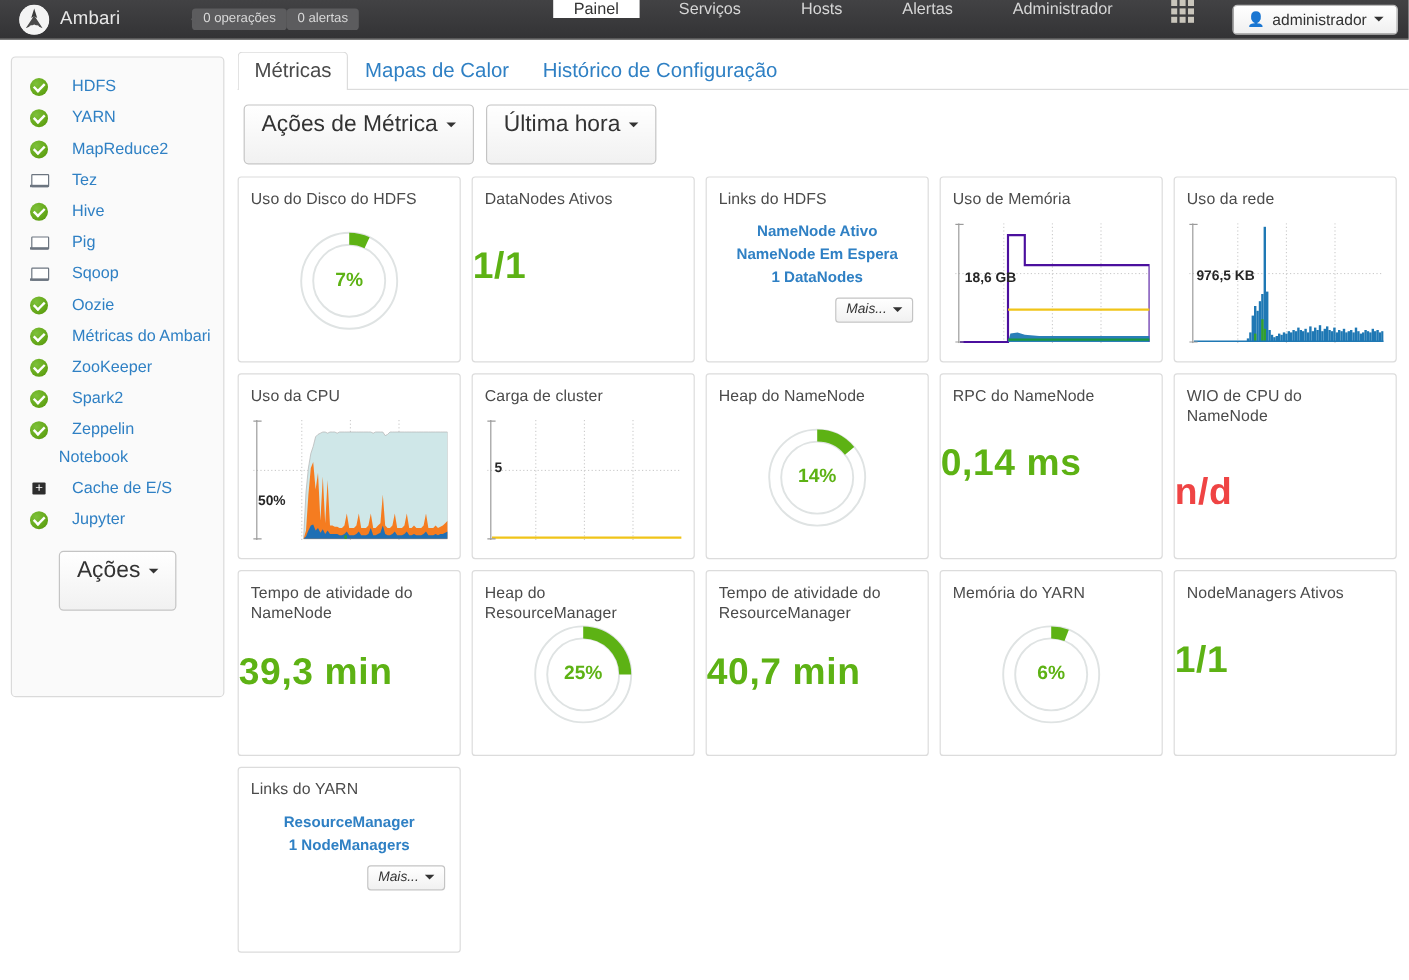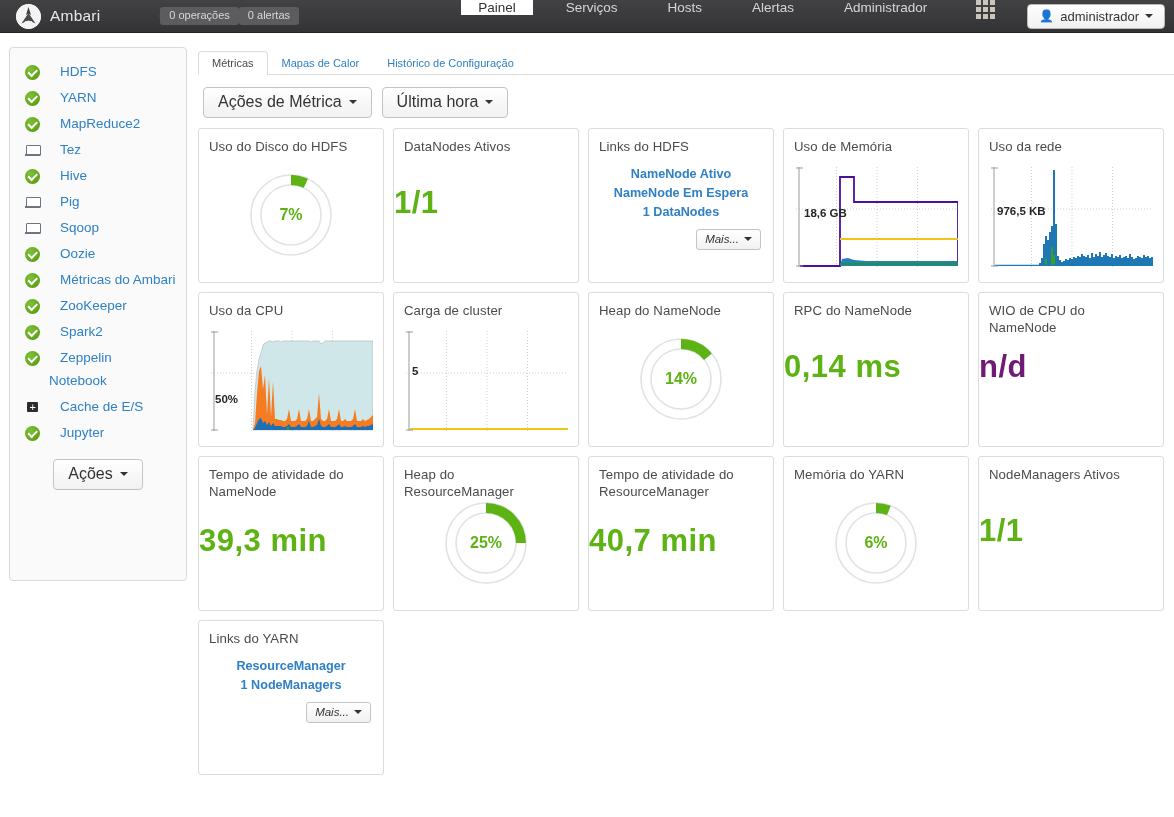--- a/index.html
+++ b/index.html
@@ -136,33 +136,33 @@
   .st.kit::after{
     content:"+"; position:absolute; left:4.4px; top:1.2px; color:#fff;
     font-size:11px; line-height:12px; font-family:"Liberation Sans",sans-serif;
   }
   .svc.sub { padding-left: 39px; padding-top:1px; }
   .actions-wrap { display:flex; justify-content:center; margin-top: 13px; }
   .btn {
     background: linear-gradient(to bottom,#ffffff 0%, #f1f1f1 100%);
     border:1px solid #c4c4c4;
     border-radius:4px;
-    font-size:16px;
+    font-size:19px;
     color:#333;
-    padding: 5px 14px 6px;
+    padding: 5px 14px 21px;
     display:inline-flex; align-items:center; gap:7px;
     white-space:nowrap;
   }
   .btn.sm { font-size:11.5px; padding:3px 8px 4px; border-radius:3px; gap:5px; }
 
   
   .main { flex:1; padding: 12px 0 0 11px; min-width:0; }
   .tabs { display:flex; align-items:flex-end; border-bottom:1px solid #dcdcdc; height:30px; }
   .tab {
-    font-size:11px; color:#2f80c4;
+    font-size:17px; color:#2f80c4;
     padding: 5px 13px 6px;
     border:1px solid transparent;
     border-bottom:none;
     margin-bottom:-1px;
     border-radius:4px 4px 0 0;
     white-space:nowrap;
   }
   .tab.active {
     color:#4a4a4a;
     background:#fff;
@@ -190,21 +190,21 @@
   }
   .big-val {
     font-size: 31px;
     color:#5db214;
     font-weight:bold;
     position:absolute;
     left:0; right:0;
     top:56px;
     letter-spacing:.5px;
   }
-  .big-val.na { color:#701a75; }
+  .big-val.na { color:#ef4444;margin-top:24px; }
   .card.two-line .big-val { top: 66px; }
 
   .gauge-wrap {
     position:absolute; left:0; right:0; top:38px;
     display:flex; justify-content:center;
   }
   .gauge { position:relative; width:96px; height:96px; }
   .gauge svg { display:block; }
   .gauge .pct {
     position:absolute; left:0; right:0; top:50%;

